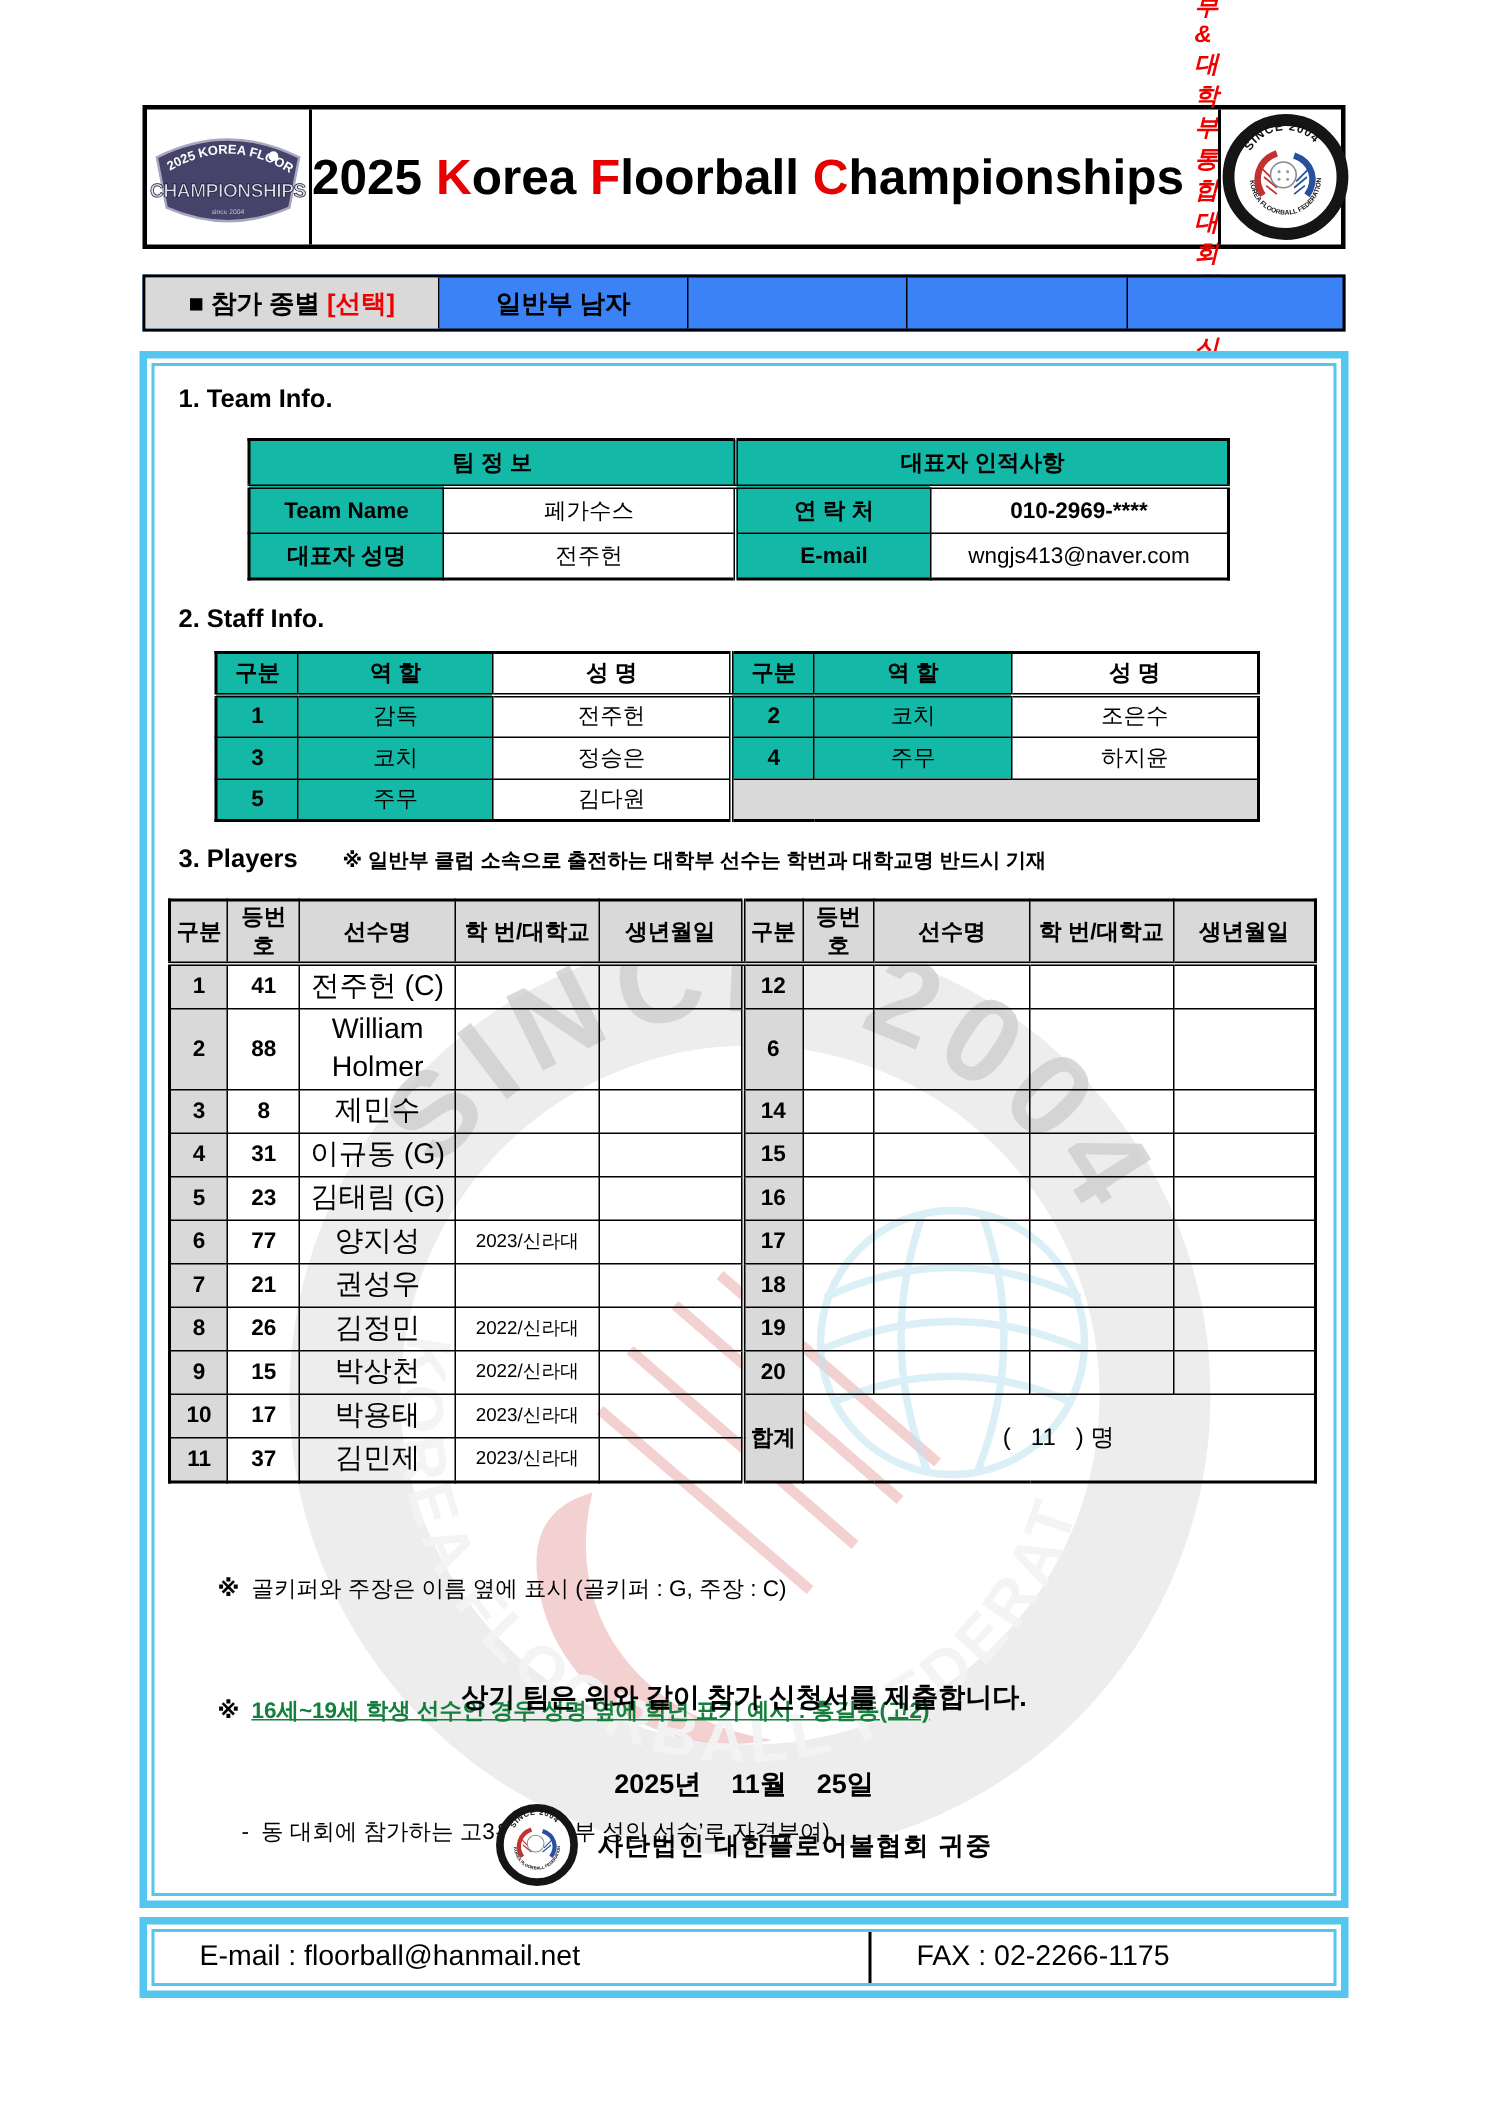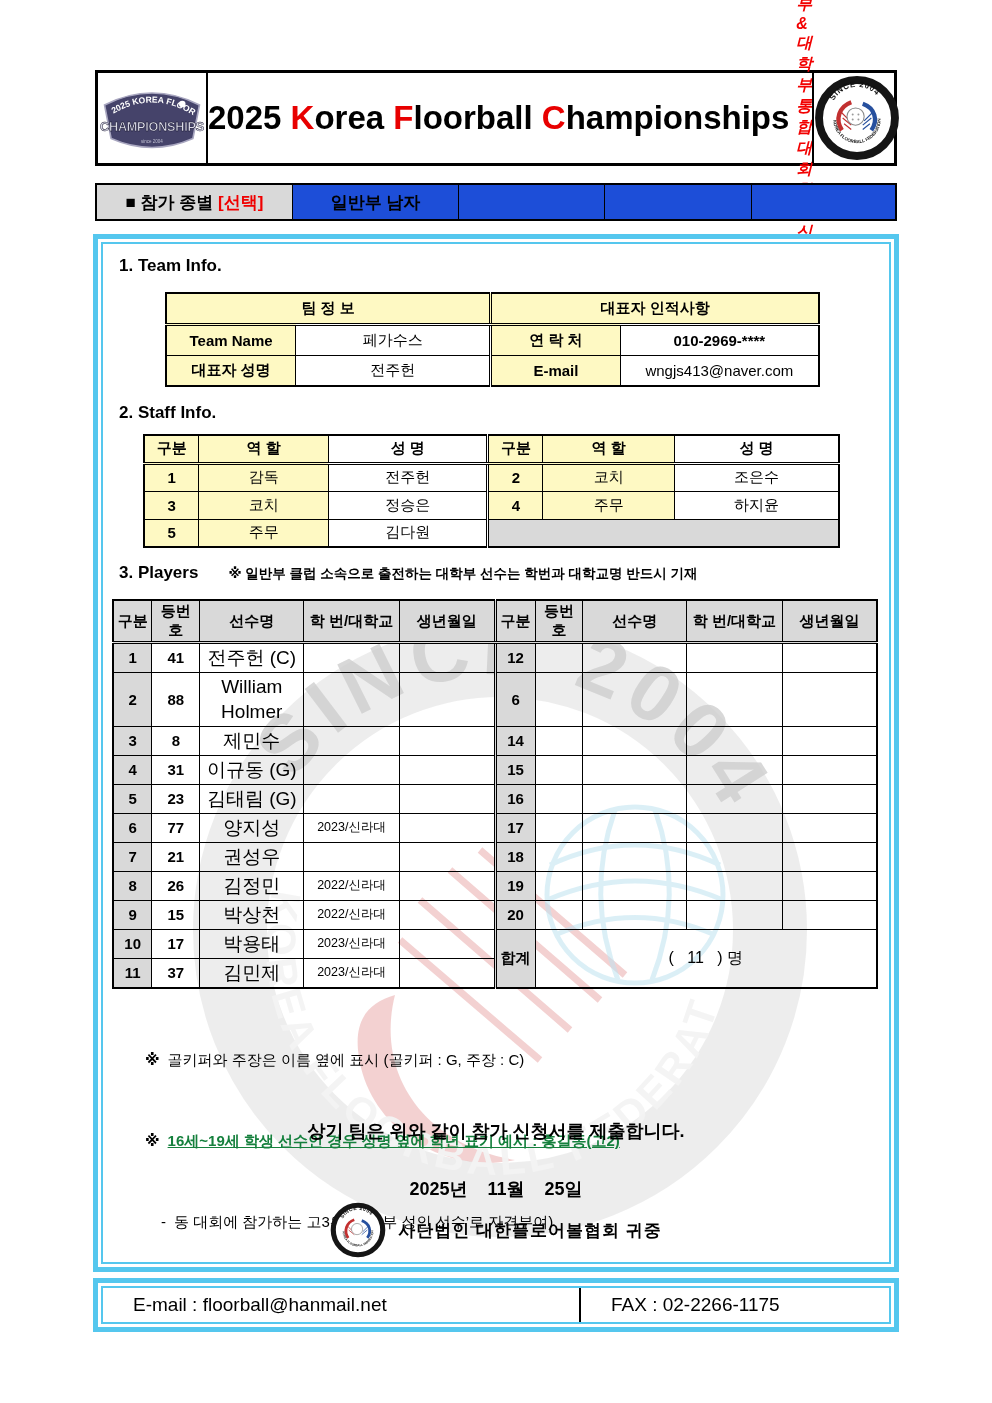--- a/index.html
+++ b/index.html
@@ -9,21 +9,21 @@
   
   .hdr { position:absolute; left:95px; top:70px; width:802px; height:96px; border:3px solid #000; display:flex; background:#fff; }
   .hdr-cell-logo { width:112px; border-right:2px solid #000; display:flex; align-items:center; justify-content:center; }
   .hdr-cell-title { flex:1; display:flex; flex-direction:row; align-items:center; justify-content:center; gap:7px; }
   .hdr-cell-fed { width:104px; border-left:2px solid #000; display:flex; align-items:center; justify-content:center; }
   .title-line { font-size:33px; font-weight:bold; letter-spacing:0px; white-space:pre; }
   .title-line .red { color:#e80000; }
   .subtitle { font-size:16px; font-weight:bold; font-style:italic; color:#f20000; }
 
   
-  .catbar { position:absolute; left:95px; top:183px; width:802px; height:38px; border:2px solid #000; display:flex; background:#1d4ed8; }
+  .catbar { position:absolute; left:95px; top:183px; width:802px; height:38px; border:2px solid #000; display:flex; background:#3b82f6; }
   .catbar .cell { border-right:1px solid #000; display:flex; align-items:center; justify-content:center; font-size:17px; }
   .catbar .cell:last-child { border-right:none; }
   .cat-label { width:196px; background:#d9d9d9; font-weight:bold; font-size:18px; white-space:pre; }
   .cat-label .red { color:#f00000; }
   .cat-value { width:166px; font-weight:bold; }
   .cat-empty1 { width:146px; } .cat-empty2 { width:147px; } .cat-empty3 { flex:1; }
 
   
   .mainbox { position:absolute; left:93px; top:234px; width:806px; height:1038px; border:5px solid #55c7ee; padding:3px; background:#fff; }
   .mainbox-inner { position:relative; width:100%; height:100%; border:2px solid #55c7ee; overflow:hidden; }
@@ -33,21 +33,21 @@
   .sec-heading { position:absolute; font-size:17px; font-weight:bold; white-space:pre; }
   .h-team { left:16px; top:12px; }
   .h-staff { left:16px; top:159px; }
   .h-players { left:16px; top:319px; }
   .players-note { font-size:13.5px; font-weight:bold; margin-left:30px; }
 
   table { border-collapse:collapse; background:transparent; }
   td { border:1px solid #000; text-align:center; vertical-align:middle; font-size:15px; }
   .dbl-under td { border-bottom:3px double #000; }
   .split { border-left:3px double #000 !important; }
-  .green { background:#fef9c3; }
+  .green { background:#14b8a6; }
   .grayc { background:#d9d9d9; }
 
   .team-table { position:absolute; left:62px; top:48px; width:655px; border:2px solid #000; }
   .team-table td { height:31px; }
   .team-table .lbl { font-weight:bold; }
 
   .staff-table { position:absolute; left:40px; top:190px; width:697px; border:2px solid #000; }
   .staff-table td { height:28px; }
   .staff-table .num { font-weight:bold; }
 

